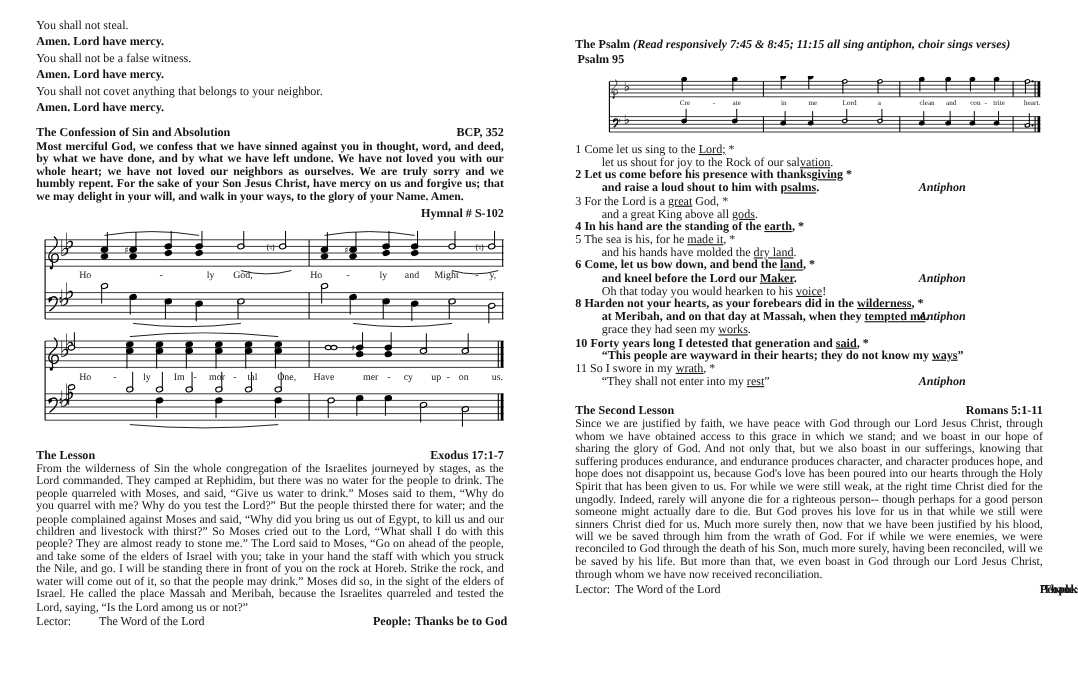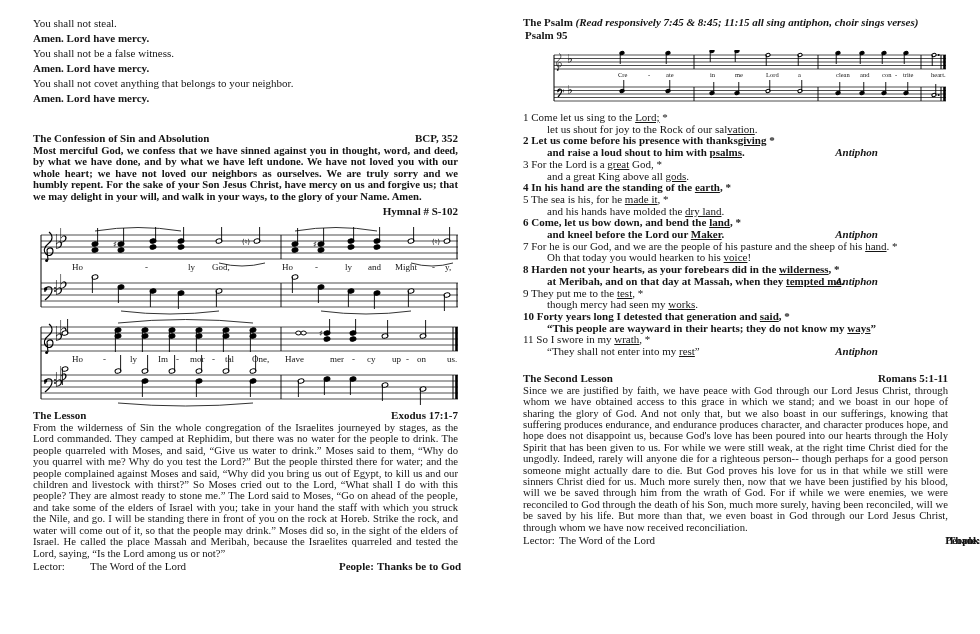--- a/index.html
+++ b/index.html
@@ -38,21 +38,21 @@
   <div class="col col-left">
     <div style="margin-top:16px">
       <div class="lit-line">You shall not steal.</div>
       <div class="lit-line b">Amen. Lord have mercy.</div>
       <div class="lit-line">You shall not be a false witness.</div>
       <div class="lit-line b">Amen. Lord have mercy.</div>
       <div class="lit-line">You shall not covet anything that belongs to your neighbor.</div>
       <div class="lit-line b">Amen. Lord have mercy.</div>
     </div>
 
-    <div class="head" style="margin-top:26px">
+    <div class="head" style="margin-top:9px">
       <span>The Confession of Sin and Absolution</span>
       <span>BCP, 352</span>
     </div>
     <div class="body-just b">Most merciful God, we confess that we have sinned against you in thought, word, and deed, by what we have done, and by what we have left undone. We have not loved you with our whole heart; we have not loved our neighbors as ourselves. We are truly sorry and we humbly repent. For the sake of your Son Jesus Christ, have mercy on us and forgive us; that we may delight in your will, and walk in your ways, to the glory of your Name. Amen.</div>
 
     <div class="right-label" style="margin-top:3px">Hymnal # S-102</div>
 
     <div class="music" style="margin-top:9px;height:88px">
       <svg id="m1" width="425" height="88" viewBox="0 0 425 88">
           <line x1="8" y1="8" x2="425" y2="8" stroke="#000" stroke-width="0.7"></line>
@@ -268,36 +268,36 @@
           <span style="left: 297px;">mer</span>
           <span style="left: 319px;">-</span>
           <span style="left: 334px;">cy</span>
           <span style="left: 359px;">up</span>
           <span style="left: 373px;">-</span>
           <span style="left: 384px;">on</span>
           <span style="left: 414px;">us.</span>
         </div>
     </div>
 
-    <div class="head" style="">
+    <div class="head" style="margin-top:16px">
       <span>The Lesson</span>
       <span>Exodus 17:1-7</span>
     </div>
     <div class="body-just">From the wilderness of Sin the whole congregation of the Israelites journeyed by stages, as the Lord commanded. They camped at Rephidim, but there was no water for the people to drink. The people quarreled with Moses, and said, “Give us water to drink.” Moses said to them, “Why do you quarrel with me? Why do you test the Lord?” But the people thirsted there for water; and the people complained against Moses and said, “Why did you bring us out of Egypt, to kill us and our children and livestock with thirst?” So Moses cried out to the Lord, “What shall I do with this people? They are almost ready to stone me.” The Lord said to Moses, “Go on ahead of the people, and take some of the elders of Israel with you; take in your hand the staff with which you struck the Nile, and go. I will be standing there in front of you on the rock at Horeb. Strike the rock, and water will come out of it, so that the people may drink.” Moses did so, in the sight of the elders of Israel. He called the place Massah and Meribah, because the Israelites quarreled and tested the Lord, saying, “Is the Lord among us or not?”</div>
 
     <div class="lector">
       <span style="left:0">Lector:</span>
       <span style="left:57px">The Word of the Lord</span>
       <span class="b" style="left:306px">People:</span>
       <span class="b" style="left:344px">Thanks be to God</span>
     </div>
   </div>
 
   <div class="col col-right">
-    <div class="psalm-head" style="margin-top:16px">
+    <div class="psalm-head" style="margin-top:35px">
       <span class="b">The Psalm </span><span class="b i">(Read responsively 7:45 &amp; 8:45; 11:15 all sing antiphon, choir sings verses)</span>
     </div>
     <div class="b" style="font-size:11px;line-height:13px;margin-left:2px">Psalm 95</div>
 
     <div class="music" style="margin-top:8px;height:58px">
       <svg id="m3" width="400" height="58" viewBox="0 0 400 58" style="margin-left:23px">
           <line x1="8" y1="5" x2="400" y2="5" stroke="#000" stroke-width="0.7"></line>
           <line x1="8" y1="8.5" x2="400" y2="8.5" stroke="#000" stroke-width="0.7"></line>
           <line x1="8" y1="12" x2="400" y2="12" stroke="#000" stroke-width="0.7"></line>
           <line x1="8" y1="15.5" x2="400" y2="15.5" stroke="#000" stroke-width="0.7"></line>
@@ -395,26 +395,24 @@
         <div class="pv ind"><span>let us shout for joy to the Rock of our sal</span><span class="u">vation</span><span>.</span></div>
         <div class="pv bold"><span>2 </span><span>Let us come before his presence with thanks</span><span class="u">giving</span><span> *</span></div>
         <div class="pv bold ind"><span>and raise a loud shout to him with </span><span class="u">psalms</span><span>.</span><span class="ant-label">Antiphon</span></div>
         <div class="pv"><span>3 </span><span>For the Lord is a </span><span class="u">great</span><span> God, *</span></div>
         <div class="pv ind"><span>and a great King above all </span><span class="u">gods</span><span>.</span></div>
         <div class="pv bold"><span>4 </span><span>In his hand are the standing of the </span><span class="u">earth</span><span>, *</span></div>
         <div class="pv"><span>5 </span><span>The sea is his, for he </span><span class="u">made it</span><span>, *</span></div>
         <div class="pv ind"><span>and his hands have molded the </span><span class="u">dry land</span><span>.</span></div>
         <div class="pv bold"><span>6 </span><span>Come, let us bow down, and bend the </span><span class="u">land</span><span>, *</span></div>
         <div class="pv bold ind"><span>and kneel before the Lord our </span><span class="u">Maker</span><span>.</span><span class="ant-label">Antiphon</span></div>
-        <div class="pv"><span>7 </span><span>For he is our God, and we are the people of his pasture and the sheep of his </span><span class="u">hand</span><span>. *</span></div>
         <div class="pv ind"><span>Oh that today you would hearken to his </span><span class="u">voice</span><span>!</span></div>
         <div class="pv bold"><span>8 </span><span>Harden not your hearts, as your forebears did in the </span><span class="u">wilderness</span><span>, *</span></div>
         <div class="pv bold ind"><span>at Meribah, and on that day at Massah, when they </span><span class="u">tempted me</span><span>.</span><span class="ant-label">Antiphon</span></div>
-        <div class="pv"><span>9 </span><span>They put me to the </span><span class="u">test</span><span>, *</span></div>
-        <div class="pv ind"><span>though mercy had seen my </span><span class="u">works</span><span>.</span></div>
+        <div class="pv ind"><span>grace they had seen my </span><span class="u">works</span><span>.</span></div>
         <div class="pv bold"><span>10 </span><span>Forty years long I detested that generation and </span><span class="u">said</span><span>, *</span></div>
         <div class="pv bold ind"><span>“This people are wayward in their hearts; they do not know my </span><span class="u">ways</span><span>”</span></div>
         <div class="pv"><span>11 </span><span>So I swore in my </span><span class="u">wrath</span><span>, *</span></div>
         <div class="pv ind"><span>“They shall not enter into my </span><span class="u">rest</span><span>”</span><span class="ant-label">Antiphon</span></div>
       </div>
 
     <div class="head" style="margin-top:14px">
       <span>The Second Lesson</span>
       <span>Romans 5:1-11</span>
     </div>

